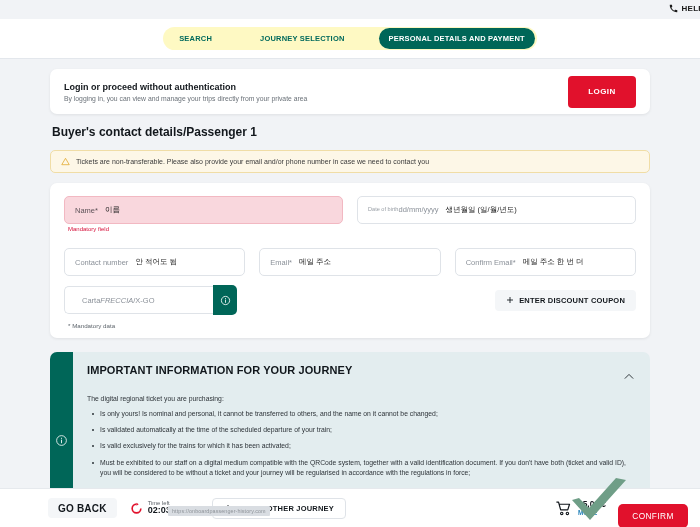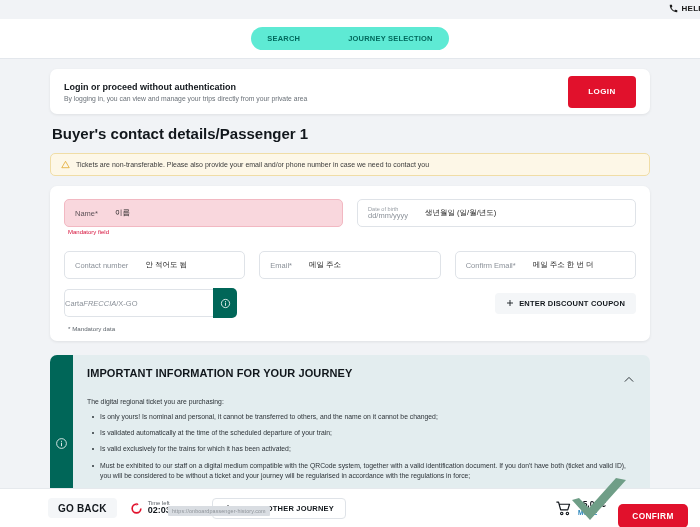--- a/index.html
+++ b/index.html
@@ -30,21 +30,21 @@
   .phone-ico { width: 9px; height: 9px; display:block; }
 
   
   .stepbar {
     background: #ffffff;
     height: 40px;
     display: flex; align-items: center; justify-content: center;
     border-bottom: 1px solid #e3e7ec;
   }
   .steps {
-    background: #5eead4;
+    background: #fef9c3;
     border-radius: 16px;
     height: 23px;
     display: flex; align-items: center;
     padding: 0 2px;
     gap: 20px;
   }
   .step {
     font-size: 7.5px; font-weight: bold; letter-spacing: .2px;
     color: #00695c;
     padding: 0 14px;
@@ -85,21 +85,21 @@
   .login-btn {
     background: #e1112c;
     color: #fff;
     font-size: 8px; font-weight: bold; letter-spacing:.4px;
     border: none; border-radius: 4px;
     width: 68px; height: 32px;
     cursor: pointer;
   }
 
   .section-title {
-    font-size: 15px; font-weight: bold; color: #12171c;
+    font-size: 12px; font-weight: bold; color: #12171c;
     margin: 0 0 11px 2px;
   }
 
   
   .alert {
     background: #fdf7e7;
     border: 1px solid #f0dda6;
     border-radius: 5px;
     height: 23px;
     display: flex; align-items: center; gap: 6px;
@@ -115,40 +115,40 @@
   .row + .row { margin-top: 16px; }
   .fld { flex: 1; position: relative; }
 
   .input {
     height: 28px;
     border: 1px solid #dfe3e8;
     border-radius: 5px;
     background: #fff;
     display: flex; align-items: center;
     padding: 0 10px;
-    gap: 17px;
+    gap: 7px;
     font-size: 7.5px;
     cursor: text;
   }
   .input.error { background: #f9d7dd; border-color: #f2b8c2; }
   .input .lbl { color: #8b9199; white-space: nowrap; }
   .input.error .lbl { color: #5d5258; }
   .input .val { color: #1b1b1b; font-size: 7.5px; }
-  .input .stacked { display:flex; flex-direction: column; line-height: 1.08; }
+  .input .stacked { display:flex; flex-direction: row; line-height: 1.08; }
   .input .stacked .top { font-size: 5.6px; color: #9aa0a7; }
   .input .stacked .bot { font-size: 7.5px; color: #8b9199; }
   .err-msg { font-size: 6px; color: #d6103a; margin: 2px 0 0 4px; }
 
   
   .carta-wrap { display: flex; align-items: center; width: 173px; }
   .carta-in {
     flex: 1; height: 28px;
     border: 1px solid #dfe3e8; border-right: none;
     border-radius: 5px 0 0 5px;
-    display:flex; align-items:center; padding: 0 0;
+    display:flex; align-items:center; padding: 0 17px;
     font-size: 7.5px; color: #8b9199;
     background: #fff;
   }
   .carta-in i { font-style: italic; }
   .carta-btn {
     width: 24px; height: 30px;
     background: #006658;
     border-radius: 0 5px 5px 0;
     display:flex; align-items:center; justify-content:center;
     cursor: pointer;
@@ -221,21 +221,21 @@
     display:flex; align-items:center; gap: 5px;
     font-size: 7.5px; font-weight: bold; color: #12171c;
     letter-spacing: .2px; cursor: pointer;
   }
   .cart-area { margin-left: auto; display:flex; align-items:center; gap: 6px; }
   .cart-txt .p1 { font-size: 8.4px; font-weight: bold; color: #12171c; line-height: 1.1;}
   .cart-txt .p2 { font-size: 6.4px; font-weight: bold; color: #1f7fb8; line-height: 1.2;}
   .confirm-btn {
     background: #e1112c; color: #fff; border: none; border-radius: 5px;
     height: 24px; width: 70px; margin-left: 12px;
-    font-size: 8.3px; font-weight: bold; letter-spacing:.4px;
+    font-size: 8.3px; font-weight: normal; letter-spacing:.4px;
     cursor: pointer;
     margin-top: 16px;
   }
 
   
   .urlbar {
     position: absolute; left: 168px; bottom: 11px;
     background: #d9dde2; color: #8d9298;
     font-size: 5.4px; padding: 2px 4px;
     border-radius: 1px;
@@ -261,20 +261,21 @@
         <path fill="#1b1b1b" d="M6.6 10.8c1.6 3.1 4.1 5.6 7.2 7.2l2.4-2.4c.3-.3.7-.4 1.1-.3 1.2.4 2.5.6 3.8.6.6 0 1 .4 1 1V21c0 .6-.4 1-1 1C10.6 22 2 13.4 2 2.9c0-.6.4-1 1-1h4.1c.6 0 1 .4 1 1 0 1.3.2 2.6.6 3.8.1.4 0 .8-.3 1.1l-2.8 3z"></path>
       </svg>
       <span>HELP</span>
     </div>
   </div>
 
   <div class="stepbar">
     <div class="steps">
       <div class="step">SEARCH</div>
       <div class="step">JOURNEY SELECTION</div>
+      <div class="step active">PERSONAL DETAILS AND PAYMENT</div>
     </div>
   </div>
 
   <div class="content">
 
     <div class="card login-strip">
       <div>
         <div class="login-title">Login or proceed without authentication</div>
         <div class="login-sub">By logging in, you can view and manage your trips directly from your private area</div>
       </div>

